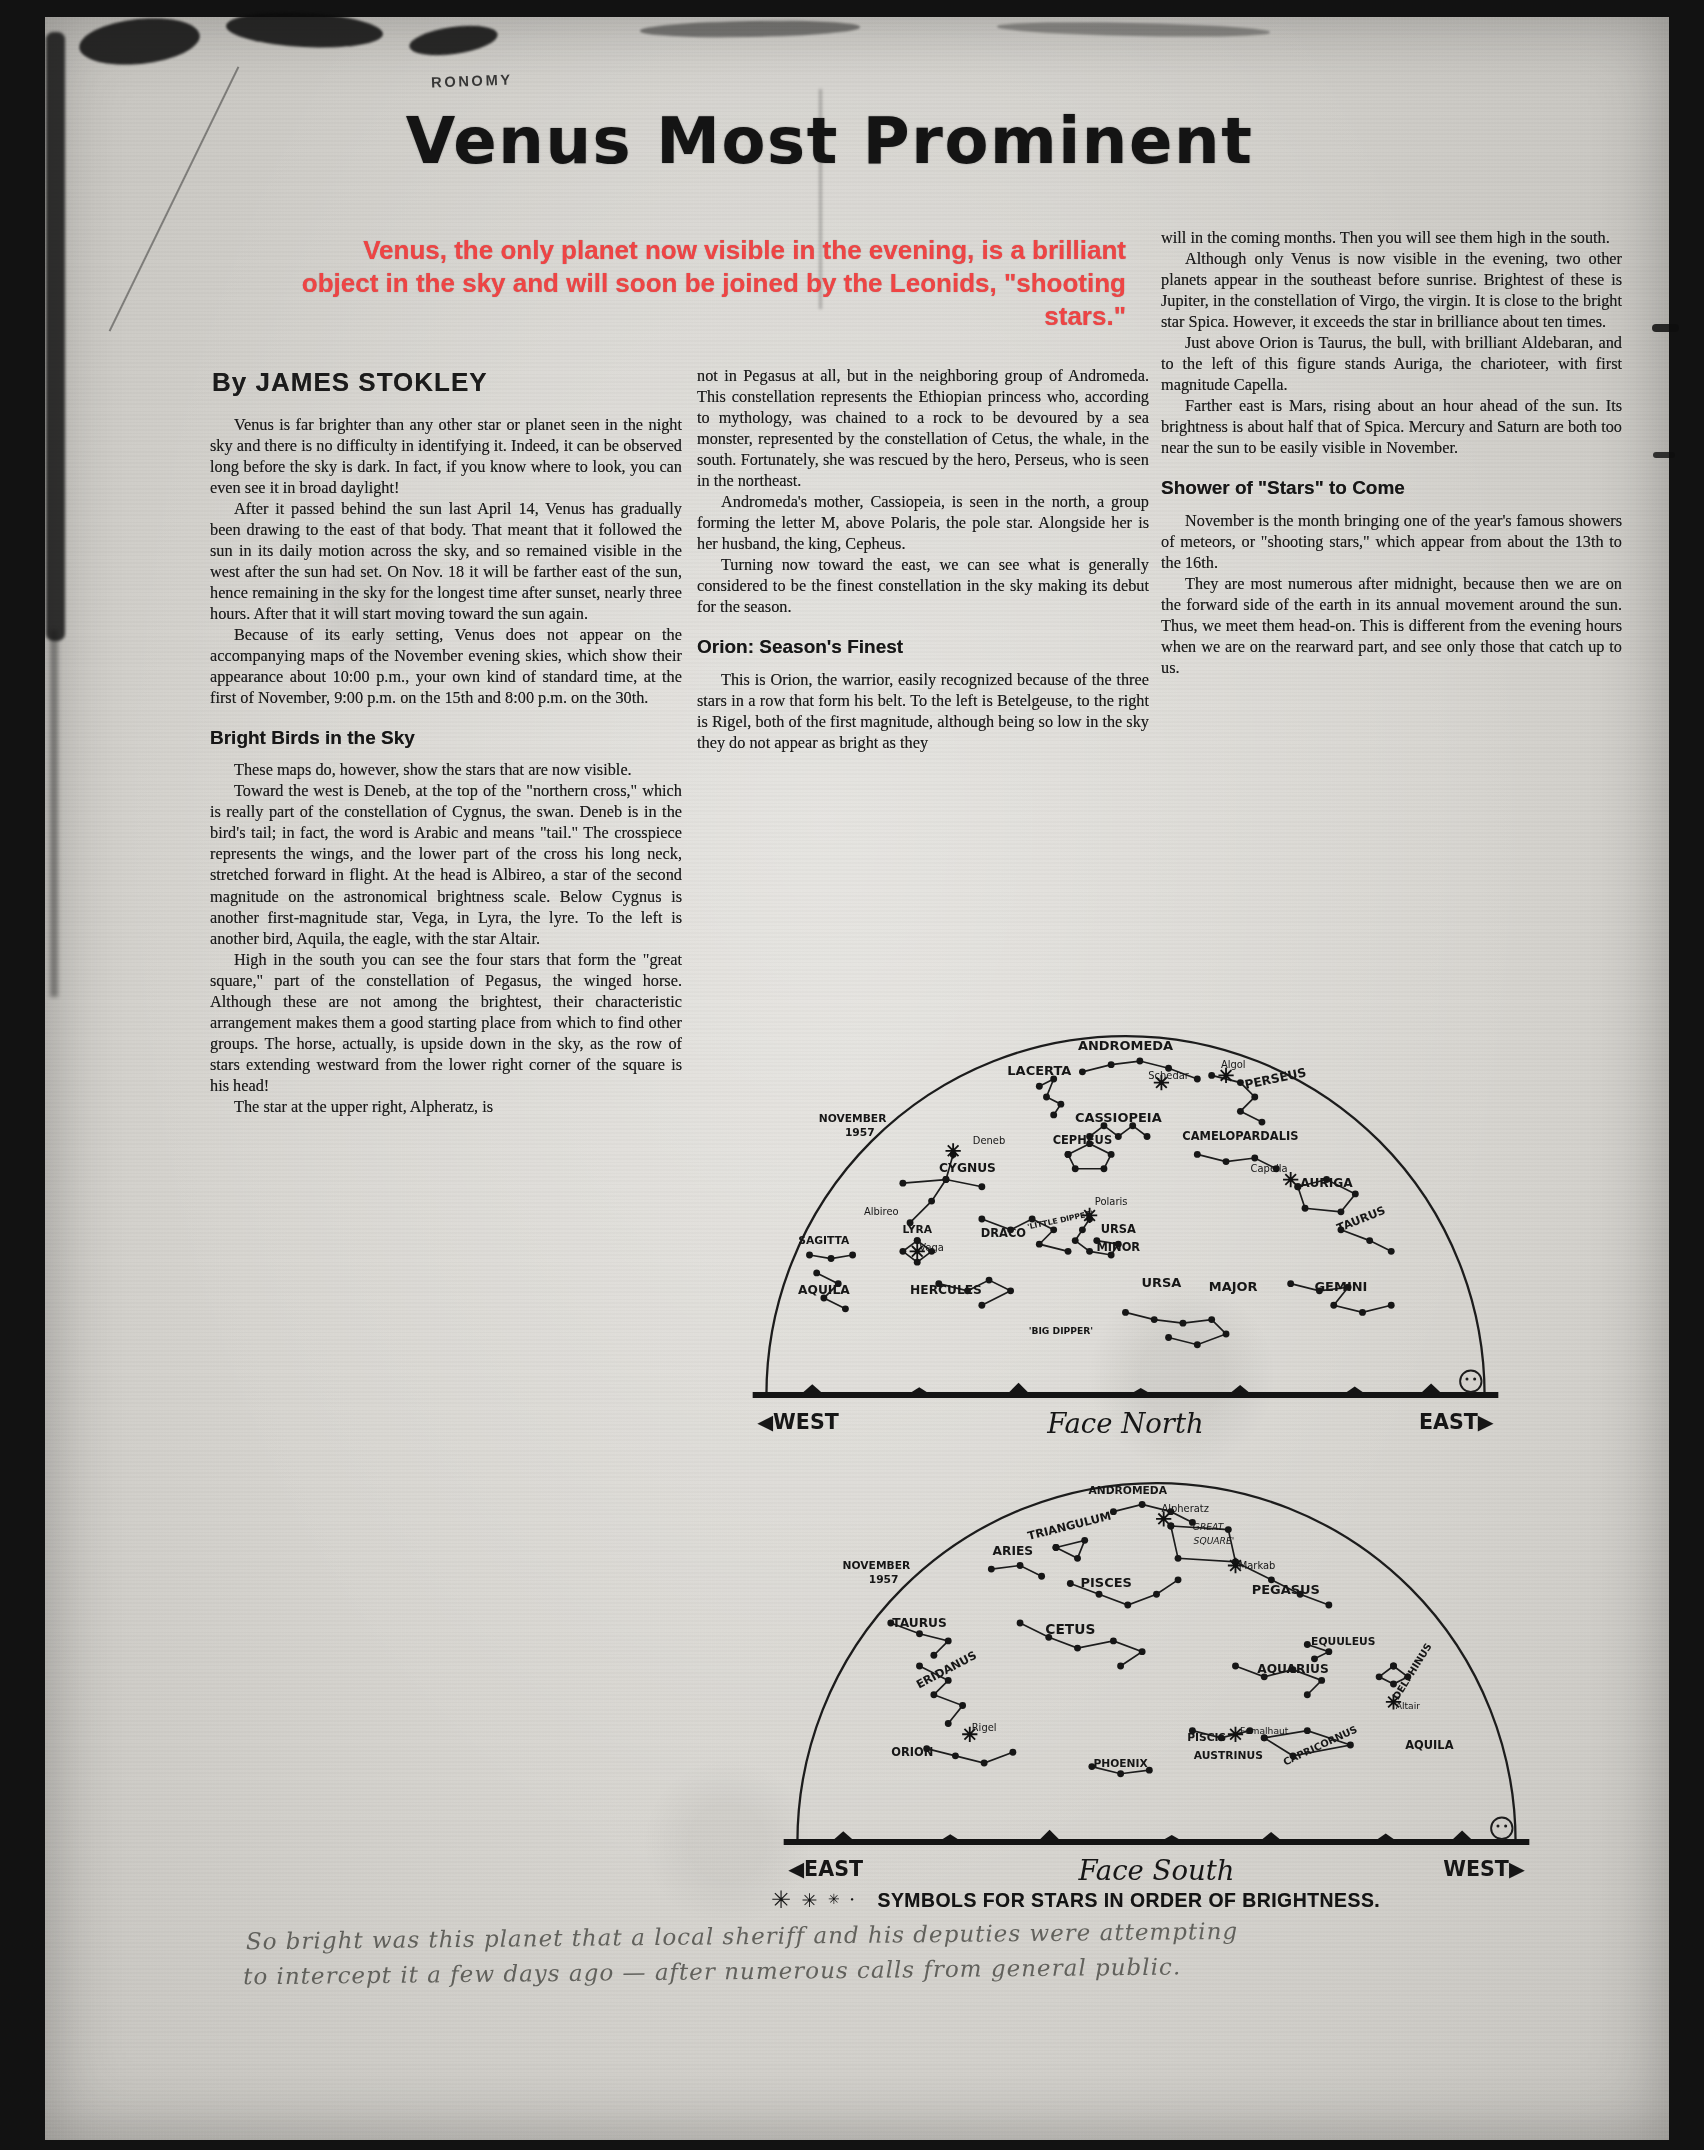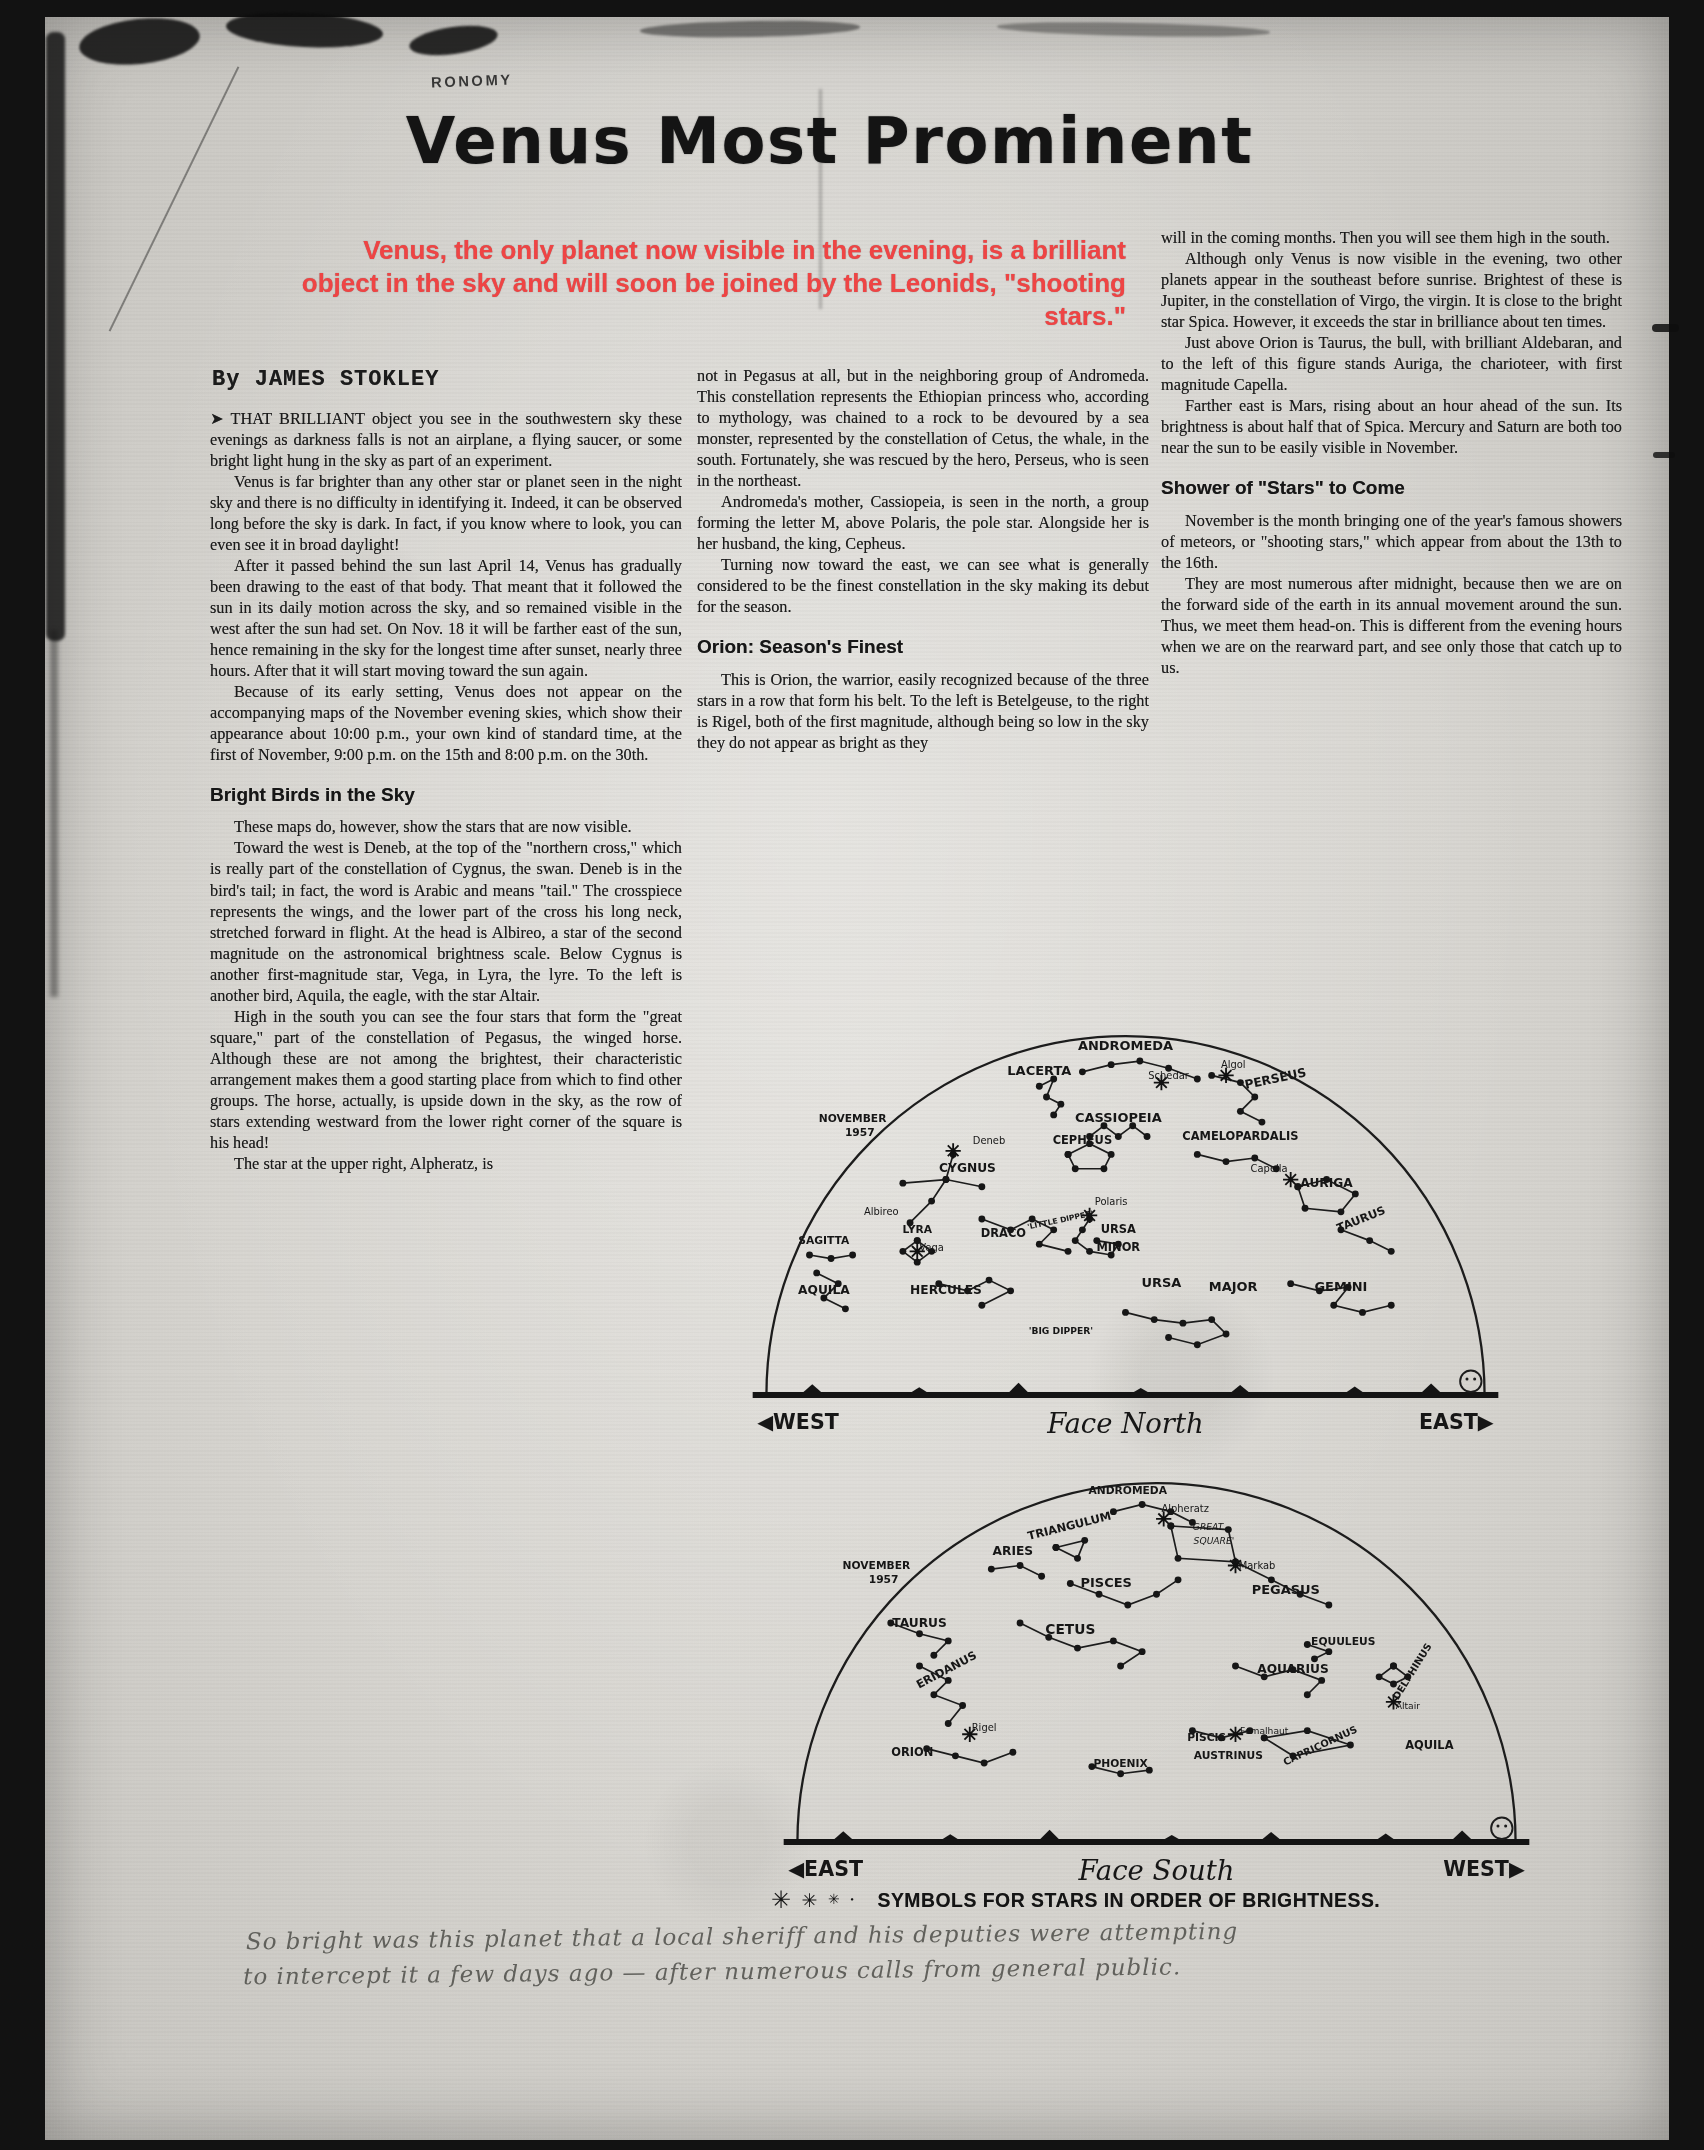--- a/index.html
+++ b/index.html
@@ -50,21 +50,21 @@
     letter-spacing:1.6px;color:#141414;text-shadow:0 0 1.6px rgba(20,20,20,.45);
   }
   .lede{
     left:218px;top:234px;width:908px;
     font-family:"Liberation Sans",sans-serif;font-weight:bold;font-size:26px;
     line-height:1.27;text-indent:100px;color:#ef4444;
     text-shadow:0 0 1px rgba(20,20,20,.4);
     text-align:right;
   }
   .byline{
-    font-family:Liberation Mono, monospace;font-weight:bold;font-size:22px;
+    font-family:Liberation Sans, sans-serif;font-weight:bold;font-size:26px;
     letter-spacing:1px;margin:0 0 15.7px 2.1px;
   }
   .col{text-shadow:0 0 0.5px rgba(25,25,25,.55);}
   .col p{margin:0;text-align:justify;text-indent:24px;font-size:16.3px;line-height:1.29;}
   .col p.noindent{text-indent:0;}
   .col h3{
     font-family:"Liberation Sans",sans-serif;font-weight:bold;font-size:19px;
     margin:19px 0 10.5px 0;color:#161616;
   }
   .col1{left:210px;top:367px;width:472px;}
@@ -114,21 +114,20 @@
 <div class="abs fold"></div>
 <div class="abs mark1"></div>
 <div class="abs mark2"></div>
 
 <div class="abs stamp">RONOMY</div>
 <h1 class="abs headline" style="margin:0;">Venus Most Prominent</h1>
 <div class="abs lede">Venus, the only planet now visible in the evening, is a brilliant object in the sky and will soon be joined by the Leonids, "shooting stars."</div>
 
 <div class="abs col col1">
   <div class="byline">By JAMES STOKLEY</div>
-  <p class="noindent">➤ THAT BRILLIANT object you see in the southwestern sky these evenings as darkness falls is not an airplane, a flying saucer, or some bright light hung in the sky as part of an experiment.</p>
   <p>Venus is far brighter than any other star or planet seen in the night sky and there is no difficulty in identifying it. Indeed, it can be observed long before the sky is dark. In fact, if you know where to look, you can even see it in broad daylight!</p>
   <p>After it passed behind the sun last April 14, Venus has gradually been drawing to the east of that body. That meant that it followed the sun in its daily motion across the sky, and so remained visible in the west after the sun had set. On Nov. 18 it will be farther east of the sun, hence remaining in the sky for the longest time after sunset, nearly three hours. After that it will start moving toward the sun again.</p>
   <p>Because of its early setting, Venus does not appear on the accompanying maps of the November evening skies, which show their appearance about 10:00 p.m., your own kind of standard time, at the first of November, 9:00 p.m. on the 15th and 8:00 p.m. on the 30th.</p>
   <h3>Bright Birds in the Sky</h3>
   <p>These maps do, however, show the stars that are now visible.</p>
   <p>Toward the west is Deneb, at the top of the "northern cross," which is really part of the constellation of Cygnus, the swan. Deneb is in the bird's tail; in fact, the word is Arabic and means "tail." The crosspiece represents the wings, and the lower part of the cross his long neck, stretched forward in flight. At the head is Albireo, a star of the second magnitude on the astronomical brightness scale. Below Cygnus is another first-magnitude star, Vega, in Lyra, the lyre. To the left is another bird, Aquila, the eagle, with the star Altair.</p>
   <p>High in the south you can see the four stars that form the "great square," part of the constellation of Pegasus, the winged horse. Although these are not among the brightest, their characteristic arrangement makes them a good starting place from which to find other groups. The horse, actually, is upside down in the sky, as the row of stars extending westward from the lower right corner of the square is his head!</p>
   <p>The star at the upper right, Alpheratz, is</p>
 </div>
 

